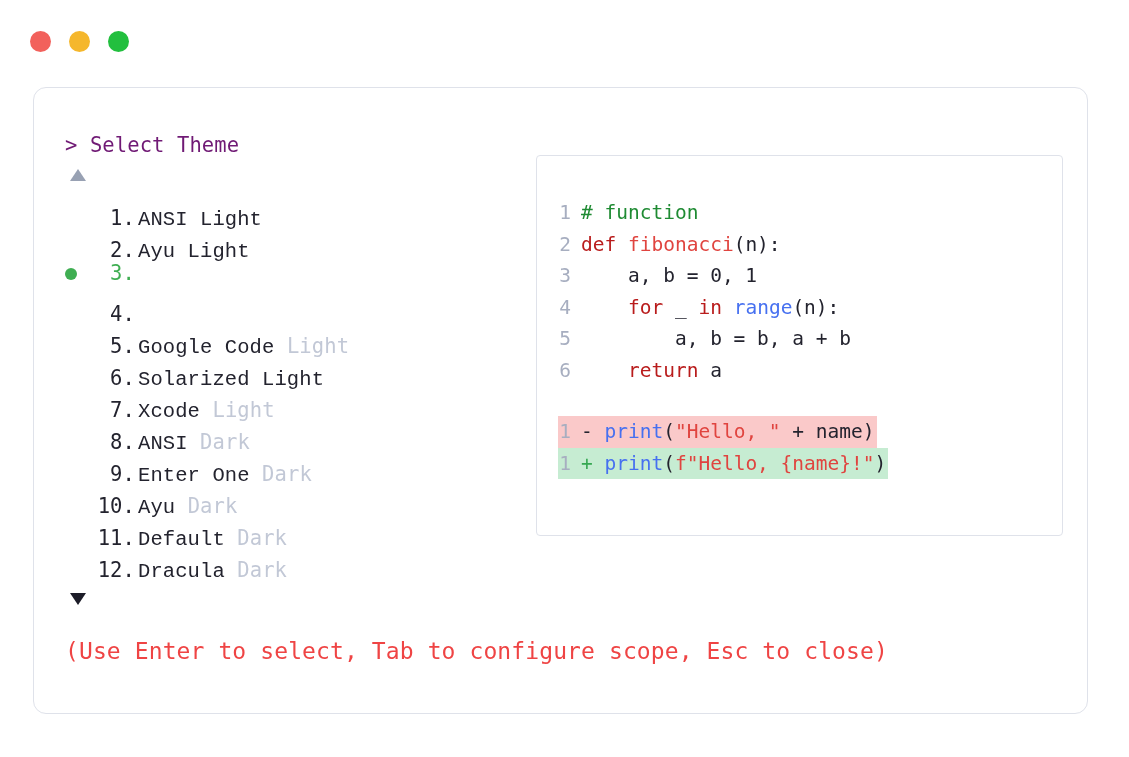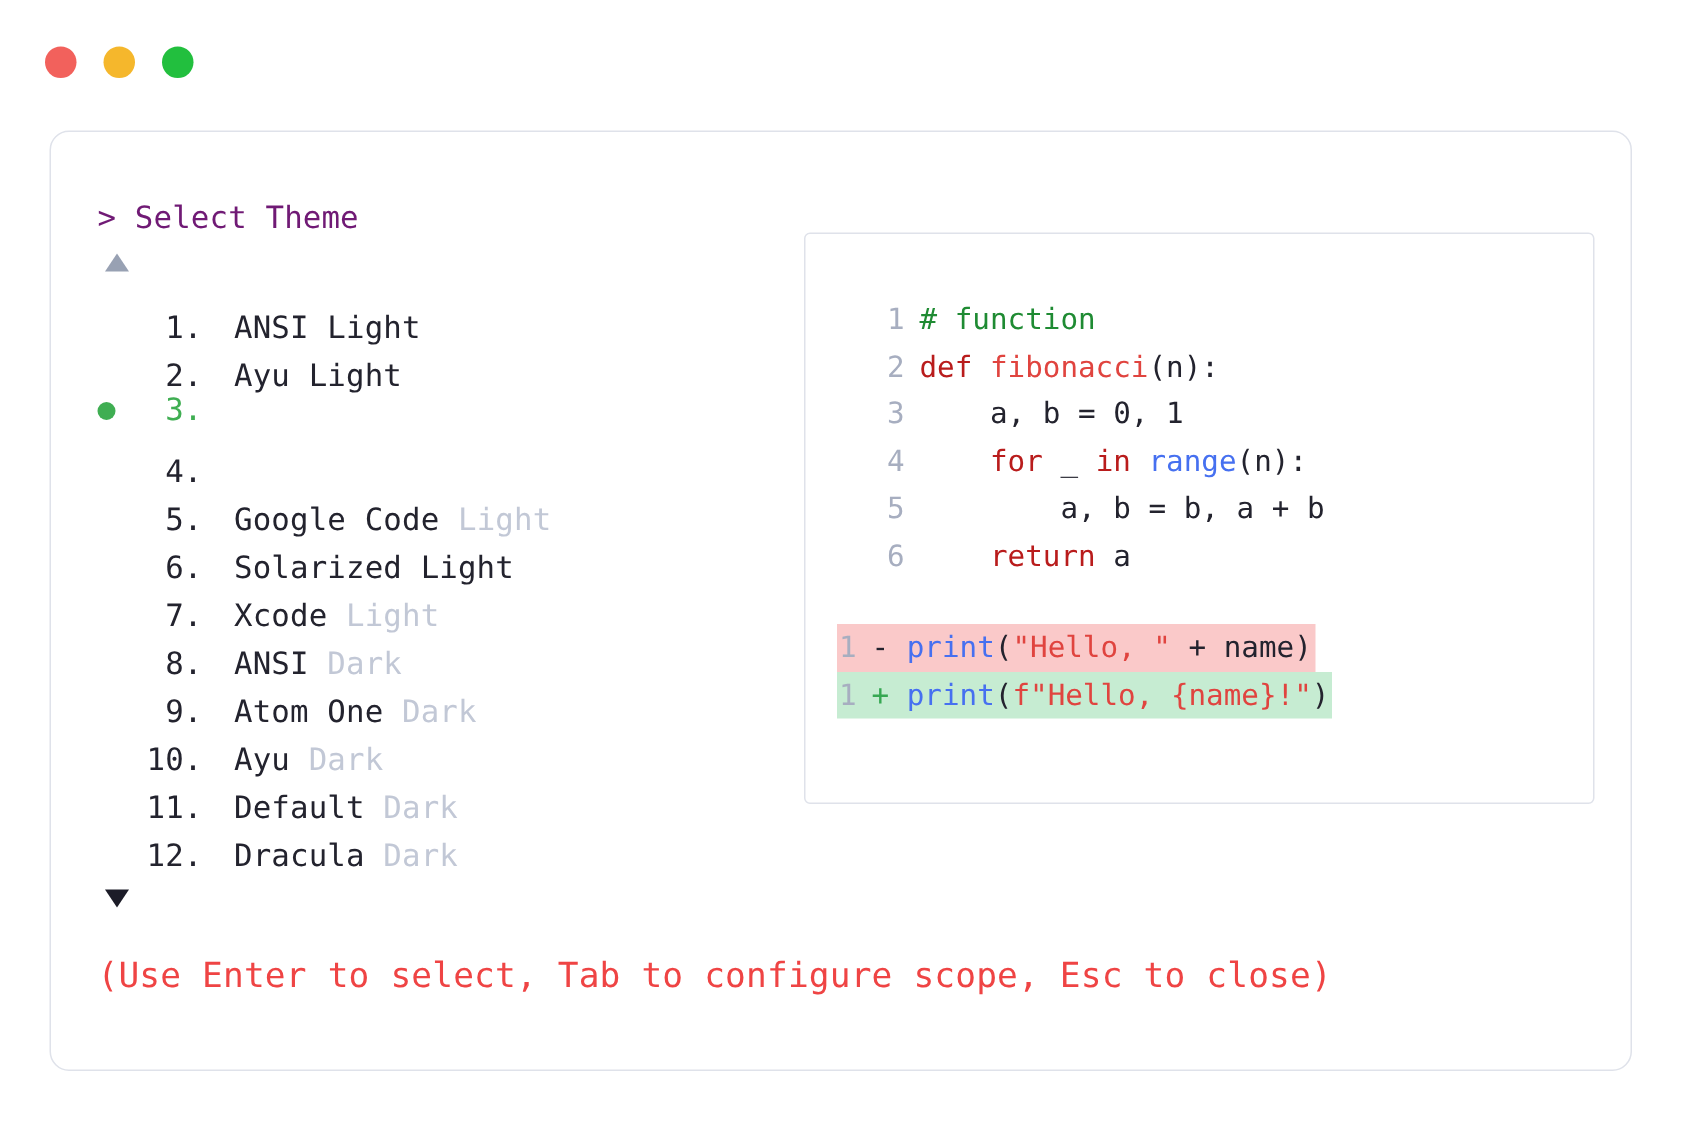--- a/index.html
+++ b/index.html
@@ -123,23 +123,24 @@
     background: #3fae52;
   }
   .idx {
     width: 44px;
     flex: 0 0 44px;
     text-align: right;
     color: #23232e;
     letter-spacing: 0.1px;
   }
   .name {
-    margin-left: 21px;
+    margin-left: 3px;
     color: #23232e;
     letter-spacing: 0.1px;
+    font-family: Liberation Mono, monospace;
   }
   .variant {
     color: #c2c8d6;
     letter-spacing: 0.1px;
   }
   .theme-row.selected .idx,
   .theme-row.selected .name,
   .theme-row.selected .variant {
     color: #3fae52;
   }
@@ -167,21 +168,21 @@
     background: #ffffff;
     padding: 41px 0 0 0;
     overflow: hidden;
   }
   .code {
     font-size: 19.5px;
     line-height: 31.5px;
     white-space: pre;
     padding-left: 21px;
   }
-  .code-line { display: block; height: 31.5px; margin-left: 32px; }
+  .code-line { display: block; height: 31.5px; }
   .lineno {
     display: inline-block;
     width: 13px;
     text-align: right;
     color: #a7aec0;
     margin-right: 10px;
   }
   .diff-block { margin-top: 30px; }
   .diff-line { display: block; height: 31.5px; }
   .diff-inner { display: inline-block; padding: 0 2px 0 0; }
@@ -219,21 +220,21 @@
 
       <ul class="theme-list" id="theme-list">
           <li class="theme-row"><span class="bullet-cell"></span><span class="idx">1.</span><span class="name">ANSI Light</span></li>
           <li class="theme-row"><span class="bullet-cell"></span><span class="idx">2.</span><span class="name">Ayu Light</span></li>
           <li class="theme-row selected"><span class="bullet-cell"><span class="bullet"></span></span><span class="idx">3.</span></li>
           <li class="theme-row"><span class="bullet-cell"></span><span class="idx">4.</span></li>
           <li class="theme-row"><span class="bullet-cell"></span><span class="idx">5.</span><span class="name">Google Code</span><span class="variant"> Light</span></li>
           <li class="theme-row"><span class="bullet-cell"></span><span class="idx">6.</span><span class="name">Solarized Light</span></li>
           <li class="theme-row"><span class="bullet-cell"></span><span class="idx">7.</span><span class="name">Xcode</span><span class="variant"> Light</span></li>
           <li class="theme-row"><span class="bullet-cell"></span><span class="idx">8.</span><span class="name">ANSI</span><span class="variant"> Dark</span></li>
-          <li class="theme-row"><span class="bullet-cell"></span><span class="idx">9.</span><span class="name">Atom One</span><span class="variant"> Dark</span></li>
+          <li class="theme-row"><span class="bullet-cell"></span><span class="idx">9.</span><span class="name">Enter One</span><span class="variant"> Dark</span></li>
           <li class="theme-row"><span class="bullet-cell"></span><span class="idx">10.</span><span class="name">Ayu</span><span class="variant"> Dark</span></li>
           <li class="theme-row"><span class="bullet-cell"></span><span class="idx">11.</span><span class="name">Default</span><span class="variant"> Dark</span></li>
           <li class="theme-row"><span class="bullet-cell"></span><span class="idx">12.</span><span class="name">Dracula</span><span class="variant"> Dark</span></li>
         </ul>
 
       <div class="scroll-arrow arrow-down"></div>
     </div>
 
     <div class="right-col">
 

